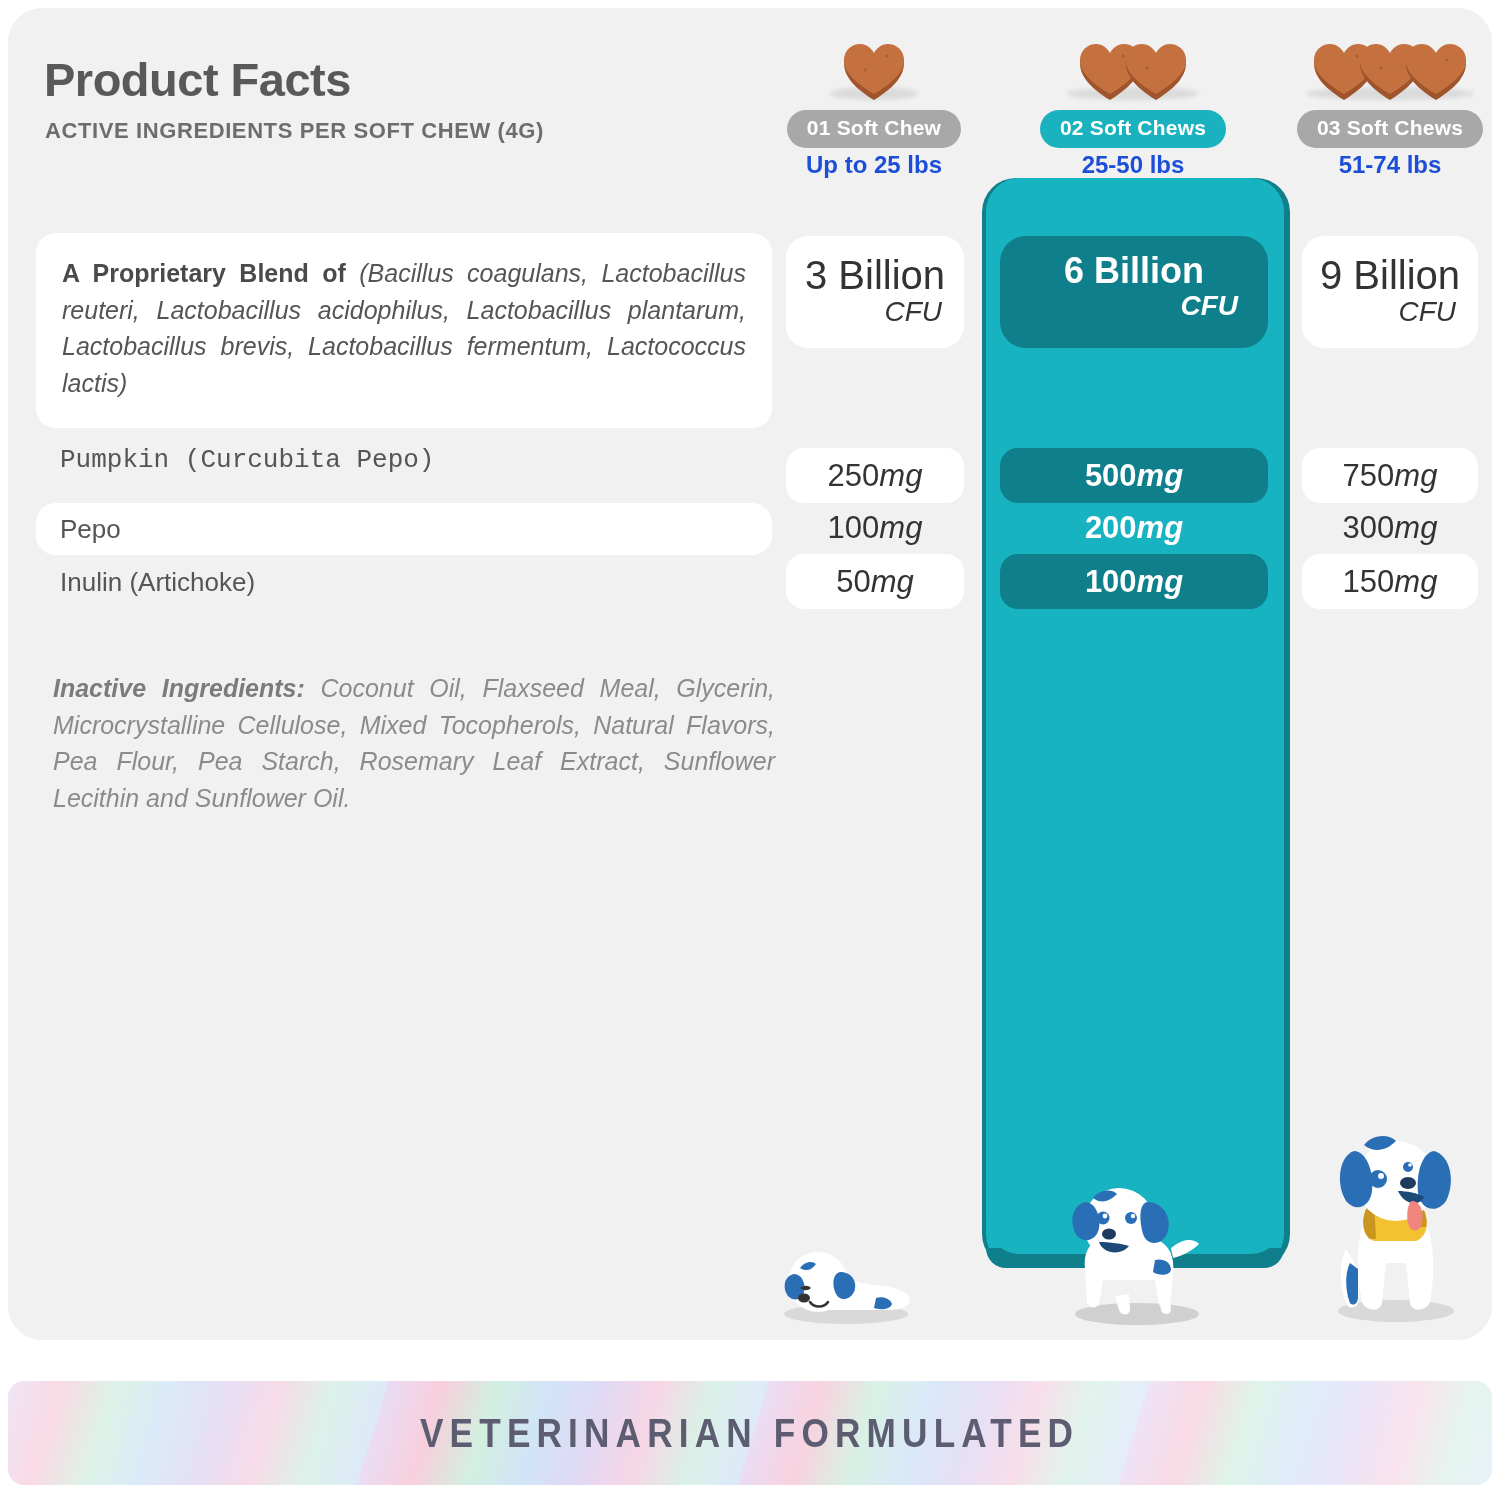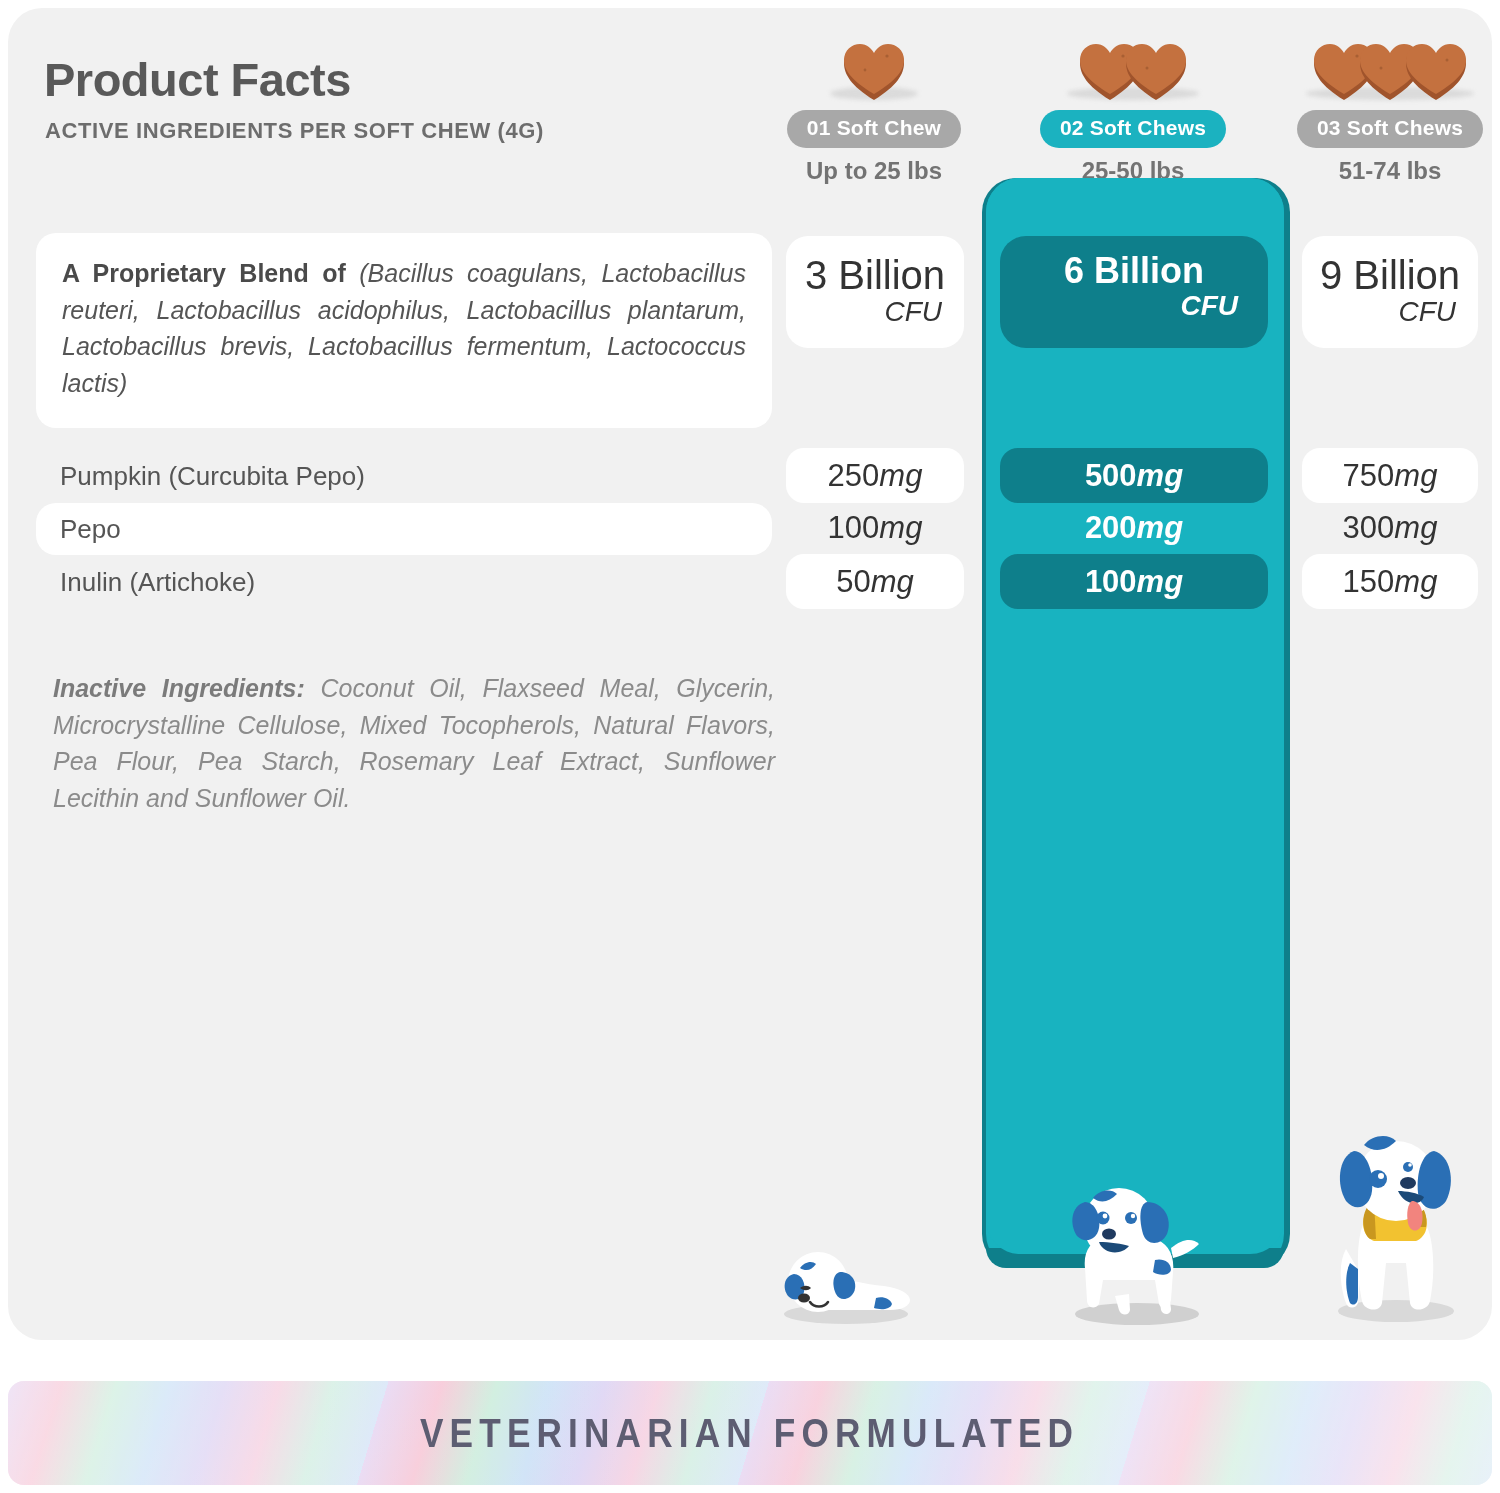--- a/index.html
+++ b/index.html
@@ -51,21 +51,21 @@
 
   .pill{
     display:inline-block;margin-top:8px;
     padding:6px 20px 8px;border-radius:20px;
     font-size:21px;font-weight:bold;color:#ffffff;white-space:nowrap;
     letter-spacing:0.2px;
   }
   .pill.gray{background:#a8a8a8;}
   .pill.teal{background:#1bb2c0;}
   .weight{
-    margin-top:9px;font-size:24px;font-weight:bold;color:#737373;
+    margin-top:3px;font-size:24px;font-weight:bold;color:#1d4ed8;
     white-space:nowrap;
   }
 
   
   .tealcol{
     position:absolute;left:978px;top:170px;width:298px;height:1090px;
     background:#18b3c0;border-radius:34px;
     box-shadow:6px 0 0 0 #0e7f8b, -4px 0 0 0 #0e7f8b;
   }
   .tealcol:after{
@@ -266,21 +266,21 @@
       <div class="cfubox mid" style="left:992px;top:228px;width:268px;height:112px;padding-top:16px;z-index:3;">
         <div class="cfu-num">6 Billion</div>
         <div class="cfu-unit">CFU</div>
       </div>
 
       <div class="cfubox side" style="left:1294px;top:228px;width:176px;height:112px;padding-top:18px;">
         <div class="cfu-num">9 Billion</div>
         <div class="cfu-unit">CFU</div>
       </div>
 
-      <div class="labelcell" style="top:442px;height:52px;">
+      <div class="labelcell" style="top:426px;height:52px;font-family:Liberation Mono, monospace;">
         <span>Pumpkin (Curcubita Pepo)</span>
       </div>
       <div class="valcell boxed-white" style="left:778px;top:440px;width:178px;height:55px;">
         <span class="v-amount"><span>250</span><span class="unit">mg</span></span>
       </div>
       <div class="valcell boxed-dark mid" style="left:992px;top:440px;width:268px;height:55px;z-index:3;">
         <span class="v-amount"><span>500</span><span class="unit">mg</span></span>
       </div>
       <div class="valcell boxed-white" style="left:1294px;top:440px;width:176px;height:55px;">
         <span class="v-amount"><span>750</span><span class="unit">mg</span></span>

